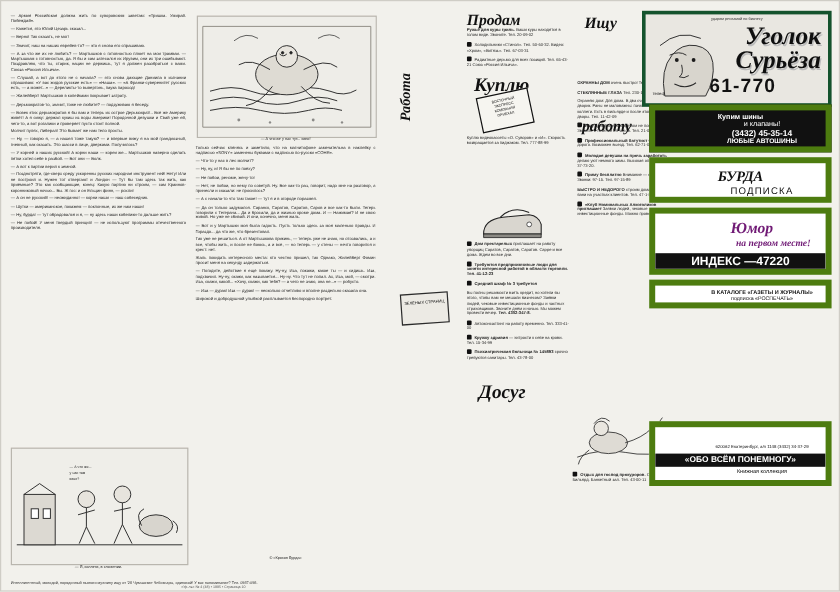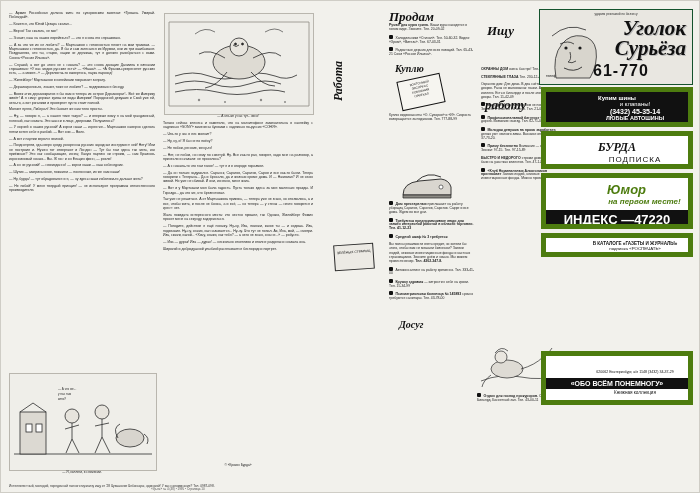--- a/index.html
+++ b/index.html
@@ -15,56 +15,56 @@
     position:absolute;inset:0;
     background:#f2f1ec;
     border:1px solid #cfcdc6;
     box-sizing:border-box;
   }
   
   .col{position:absolute;box-sizing:border-box;}
   .txt{font-size:3.5px;line-height:4.4px;text-align:justify;color:#232323;}
   .txt p{margin:0 0 2.4px 0;}
   .script{
-    font-family:Liberation Sans, sans-serif;
+    font-family:Liberation Serif, serif;
     font-style:italic;font-weight:bold;
-    color:#4d7c0f;
+    color:#701a75;
     margin-left:19px;
   }
   .blk{background:#111;color:#fff;}
   
   #col1{left:8px;top:10px;width:146px;}
   #col2{left:162px;top:118px;width:150px;}
   
   .ads{font-size:3.4px;line-height:4.2px;color:#1d1d1d;}
   .ad{margin:0 0 3.4px 0;}
   .ad b{font-size:3.5px;}
   .bullet{display:inline-block;width:4px;height:4px;background:#111;
           border-radius:1px;margin-right:1.5px;vertical-align:-0.5px;}
   .secthead{
     font-family:"Liberation Serif", serif;
     font-style:italic;font-weight:bold;
     font-size:13px;color:#111;margin:0 0 3px 0;
   }
-  .secthead.sm{font-size:10px;text-align:center;}
+  .secthead.sm{font-size:16px;text-align:center;}
   .vhead{
     position:absolute;
     font-family:"Liberation Serif", serif;
     font-style:italic;font-weight:bold;
     font-size:12px;
     transform:rotate(-90deg);
     transform-origin:0 0;
     white-space:nowrap;
     color:#111;
   }
   
   #masthead{
     position:absolute;right:6px;top:8px;width:152px;height:74px;
     background:#e9e7e1;
-    border:1px solid #14532d;
+    border:3px solid #14532d;
     overflow:hidden;
   }
   #masthead .mh-top{
     font-size:3.2px;text-align:center;color:#333;padding-top:2px;
   }
   #mastTitle{
     font-family:"Liberation Serif", serif;
     font-style:italic;font-weight:bold;
     font-size:21px;line-height:20px;
     text-align:right;padding-right:6px;margin-top:2px;
@@ -254,21 +254,21 @@
       <b>Кружку здравия</b>
       <span>— хитрости к себе на крови. Тел. 15-34-99</span>
     </div>
     <div class="ad">
       <span class="bullet"></span>
       <b>Психиатрическая больница № 145893</b>
       <span>срочно требуются санитары. Тел. 43-78-00</span>
     </div>
   </div>
 
-  <div class="secthead" style="position:absolute;left:486px;top:22px;text-align:center;">Ищу</div>
+  <div class="secthead" style="position:absolute;left:486px;top:10px;text-align:center;">Ищу</div>
   <div class="secthead" style="position:absolute;left:484px;top:96px;">работу</div>
 
   <div class="col ads" style="left:480px;top:66px;width:80px;height:250px;overflow:hidden;">
     <div class="ad">
       <b>ОХРАННЫ ДОМ</b>
       <span>очень быстро! Тел. 230-12-49</span>
     </div>
     <div class="ad">
       <b>СТЕКЛЯННЫЕ ГЛАЗА</b>
       <span>Тел. 230-12-49</span>
@@ -356,21 +356,21 @@
   </div>
 
   <div class="adbox" style="right:6px;top:130px;width:152px;height:38px;">
     <div class="l1" style="font-size:12px;padding-top:4px;font-family:'Liberation Serif',serif;font-style:italic;">БУРДА</div>
     <div class="center" style="font-size:8px;letter-spacing:1px;">ПОДПИСКА</div>
   </div>
 
   <div class="adbox" style="right:6px;top:172px;width:152px;height:56px;">
     <div class="l1 script" style="font-size:13px;padding-top:4px;">Юмор</div>
     <div class="center script" style="font-size:8px;">на первом месте!</div>
-    <div class="center blk" style="font-size:13px;font-weight:bold;margin-top:4px;padding:2px 0;">ИНДЕКС —47220</div>
+    <div class="center blk" style="font-size:10px;font-weight:bold;margin-top:4px;padding:2px 0;">ИНДЕКС —47220</div>
   </div>
 
   <div class="adbox" style="right:6px;top:232px;width:152px;height:24px;">
     <div class="center" style="font-size:4.6px;padding-top:3px;font-weight:bold;">В КАТАЛОГЕ «ГАЗЕТЫ И ЖУРНАЛЫ»</div>
     <div class="center" style="font-size:4.4px;">подписка «РОСПЕЧАТЬ»</div>
   </div>
 
 
   <div class="adbox" style="right:6px;top:350px;width:152px;height:54px;">
     <div class="center" style="font-size:3.6px;padding-top:14px;">620062 Екатеринбург, а/я 1148 (3432) 34-37-29</div>

